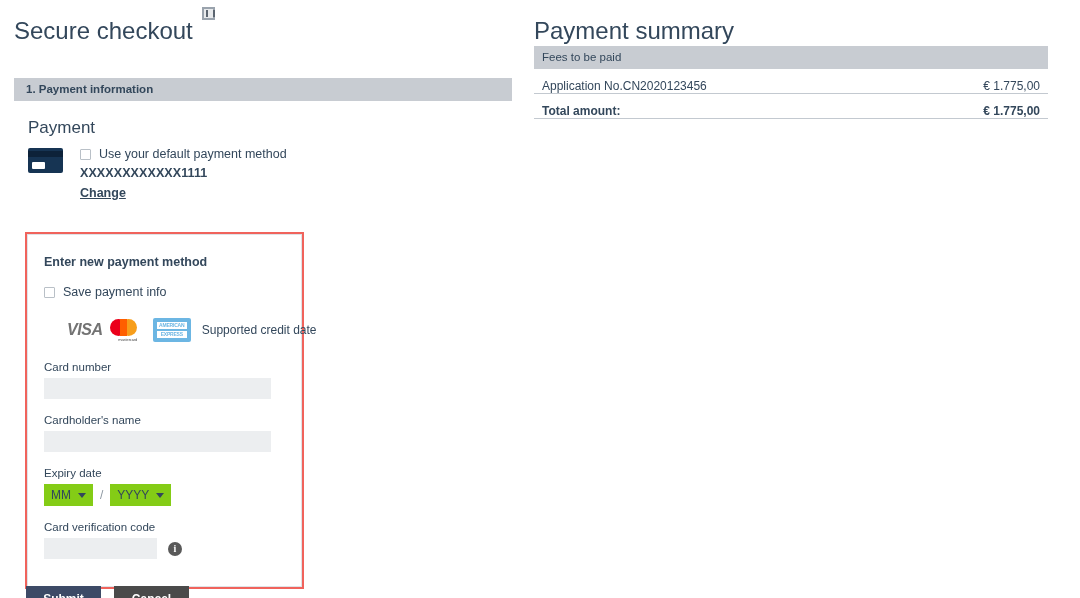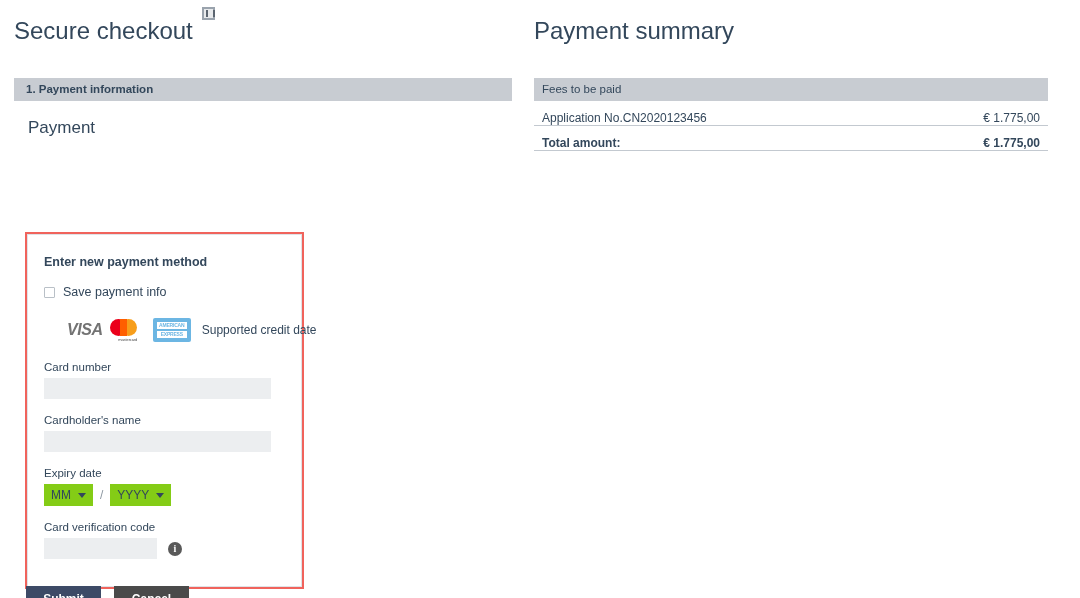--- a/index.html
+++ b/index.html
@@ -334,21 +334,20 @@
 
   
   .summary-head {
     background: #c8ccd2;
     height: 23px;
     line-height: 23px;
     font-size: 11.5px;
     color: #33475b;
     padding-left: 8px;
     box-sizing: border-box;
-    margin-top: 32px;
   }
   .summary-row {
     display: flex;
     justify-content: space-between;
     align-items: flex-end;
     height: 25px;
     padding: 0 8px;
     box-sizing: border-box;
     font-size: 12px;
     color: #33475b;
@@ -365,20 +364,31 @@
 
     <div class="title-row">
       <h1 class="page-title">Secure checkout</h1>
       <span class="broken-img-icon"></span>
     </div>
 
     <div class="section-bar">1. Payment information</div>
 
     <div class="payment-label">Payment</div>
 
+    <div class="default-method-row">
+      <div class="card-icon"></div>
+      <div class="method-texts">
+        <div class="cb-line">
+          <span class="cb"></span>
+          <span class="cb-line-text">Use your default payment method</span>
+        </div>
+        <div class="masked-pan">XXXXXXXXXXXX1111</div>
+        <a class="change-link">Change</a>
+      </div>
+    </div>
   </div>
 
   <div class="new-method-box">
     <div class="new-method-inner">
 
       <div class="box-heading">Enter new payment method</div>
 
       <div class="cb-line save-row">
         <span class="cb"></span>
         <span class="cb-line-text">Save payment info</span>

